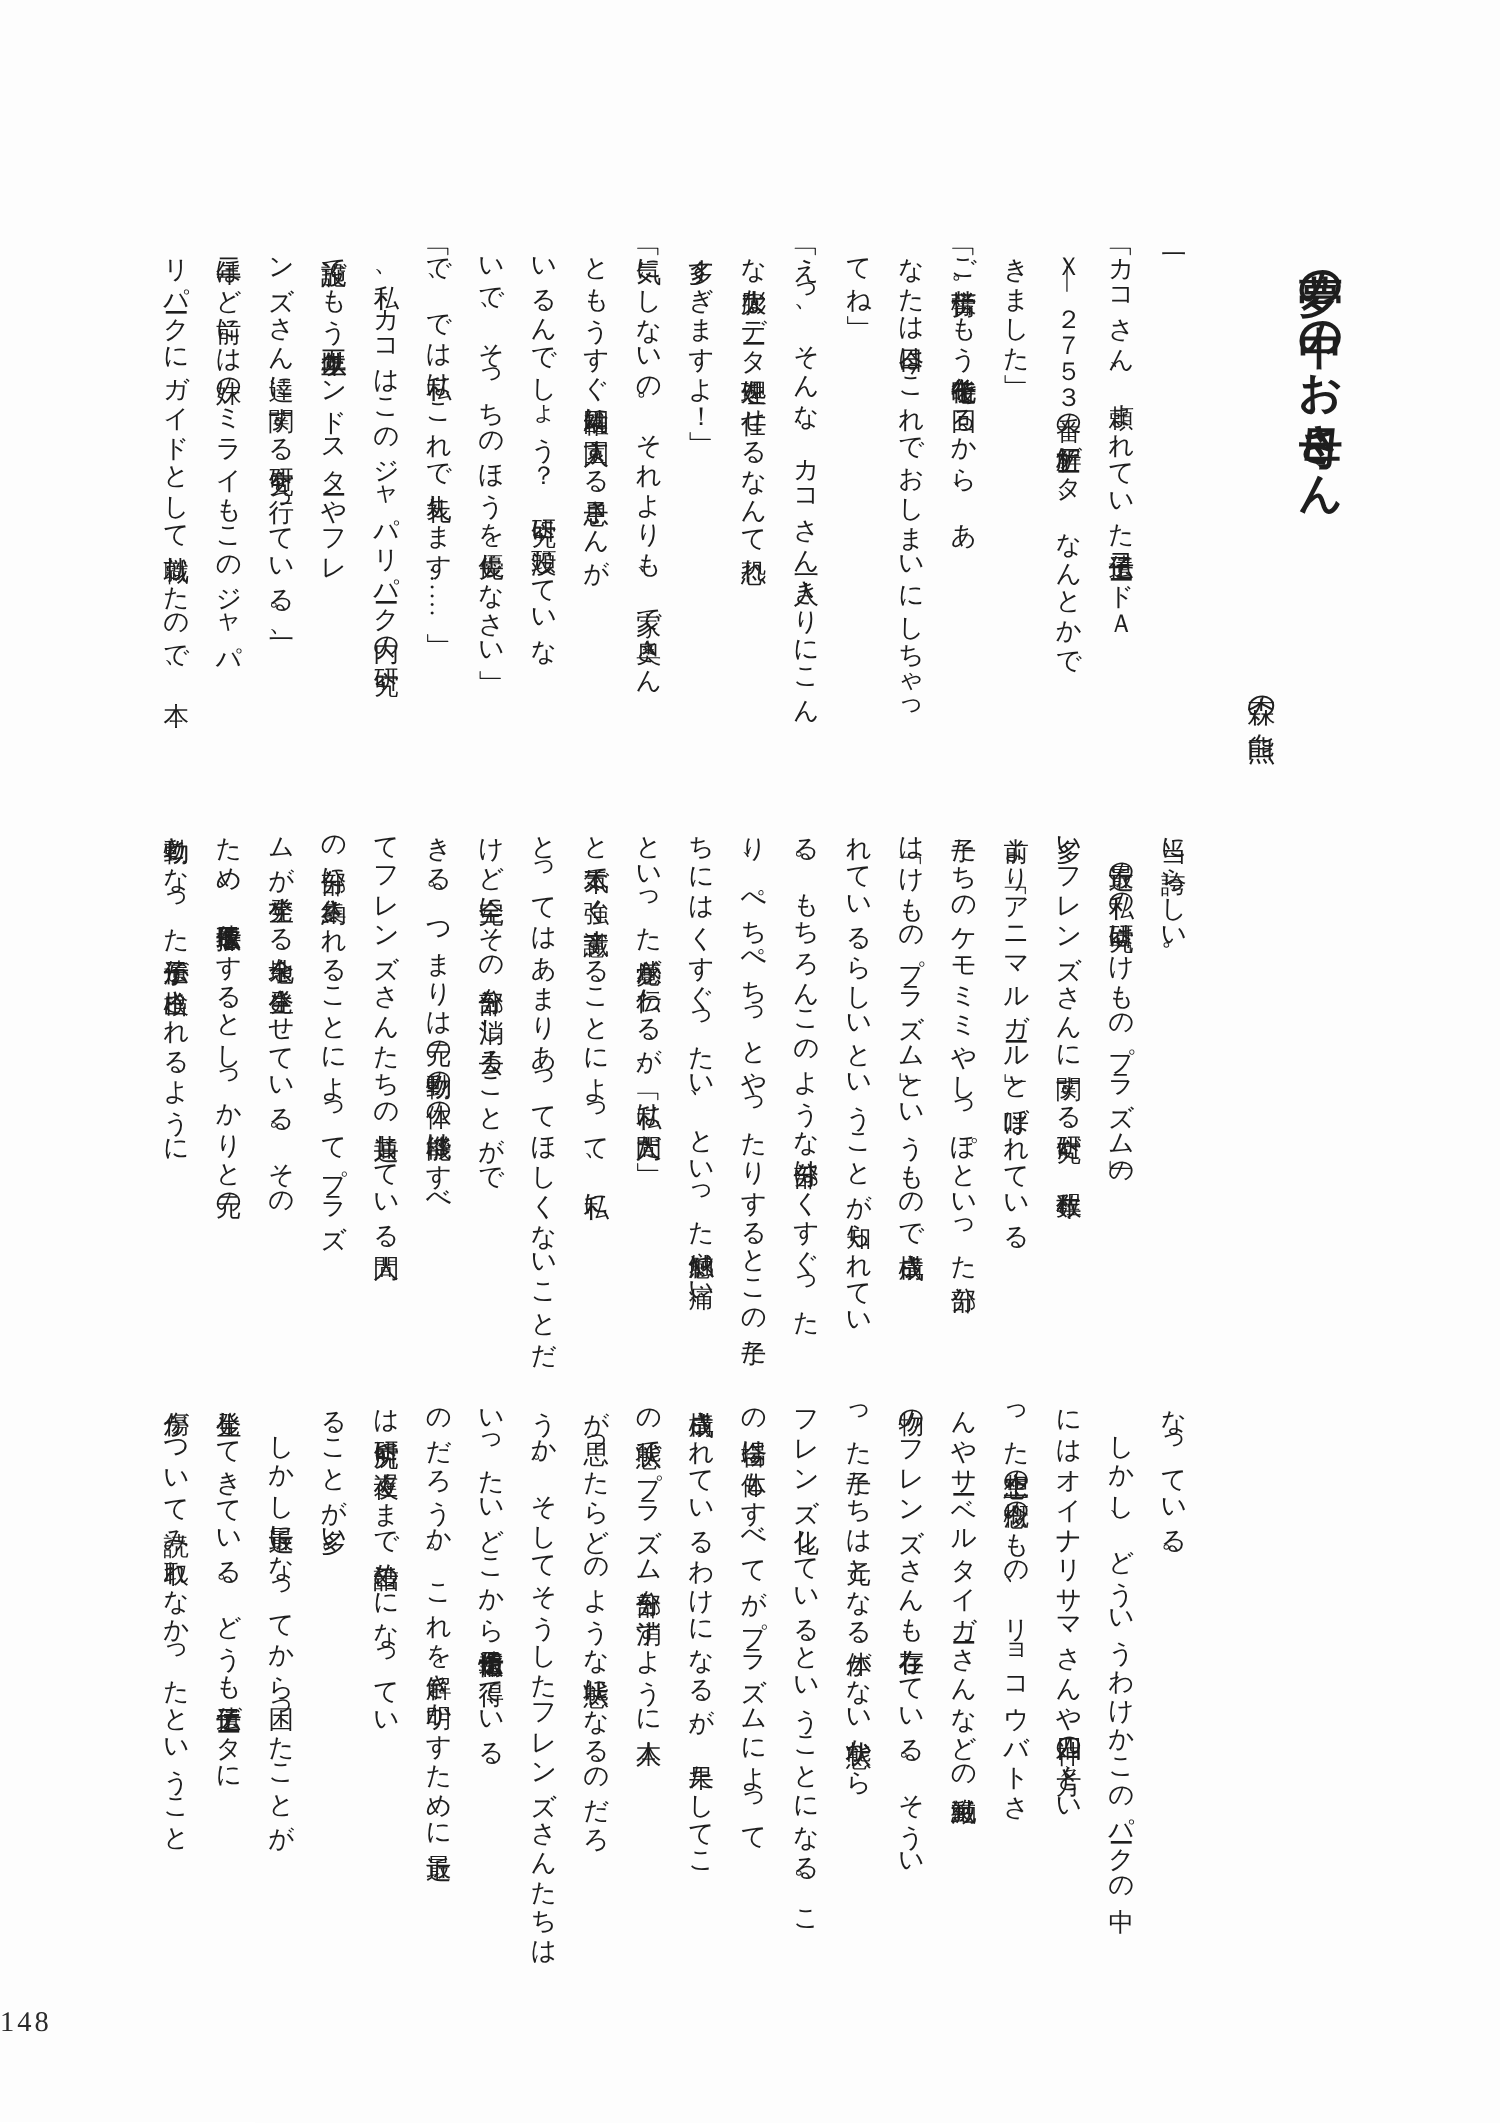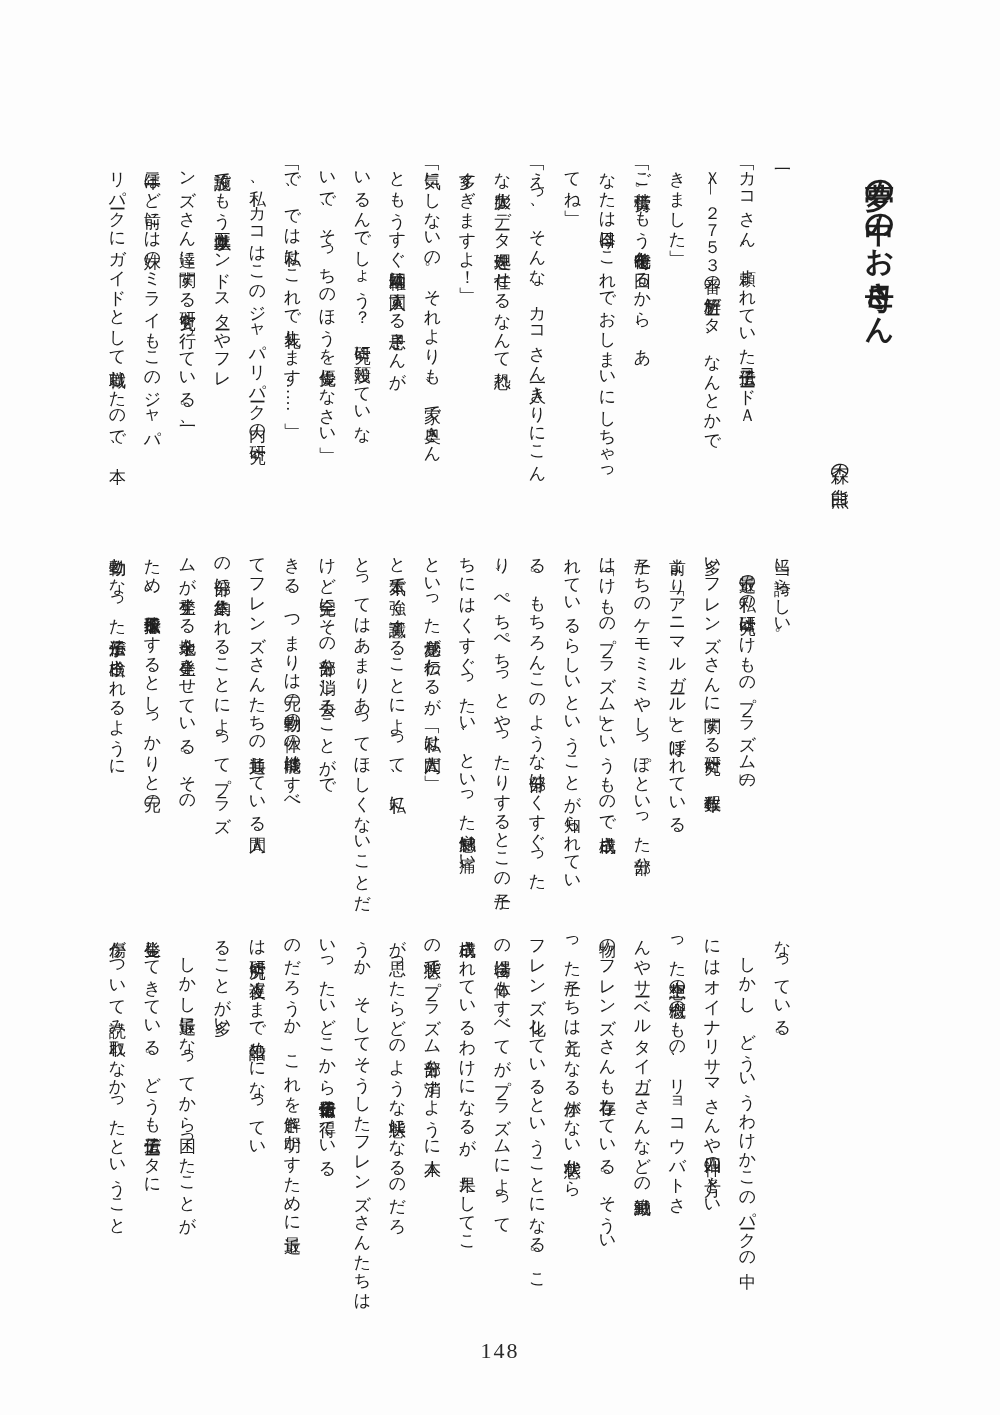--- a/index.html
+++ b/index.html
@@ -56,22 +56,22 @@
     white-space: nowrap;
   }
   .marker {
     margin-right: 20px;
   }
   .page-number {
     position: absolute;
     top: 1338px;
     left: 0;
     width: 100%;
-    text-align: center;
-    font-size: 22px;
+    text-align: left;
+    font-size: 19px;
     letter-spacing: 2px;
     color: #2a2a2a;
   }
 </style>
 </head>
 <body>
 
 <div class="page">
 
   <section class="band band-1">

